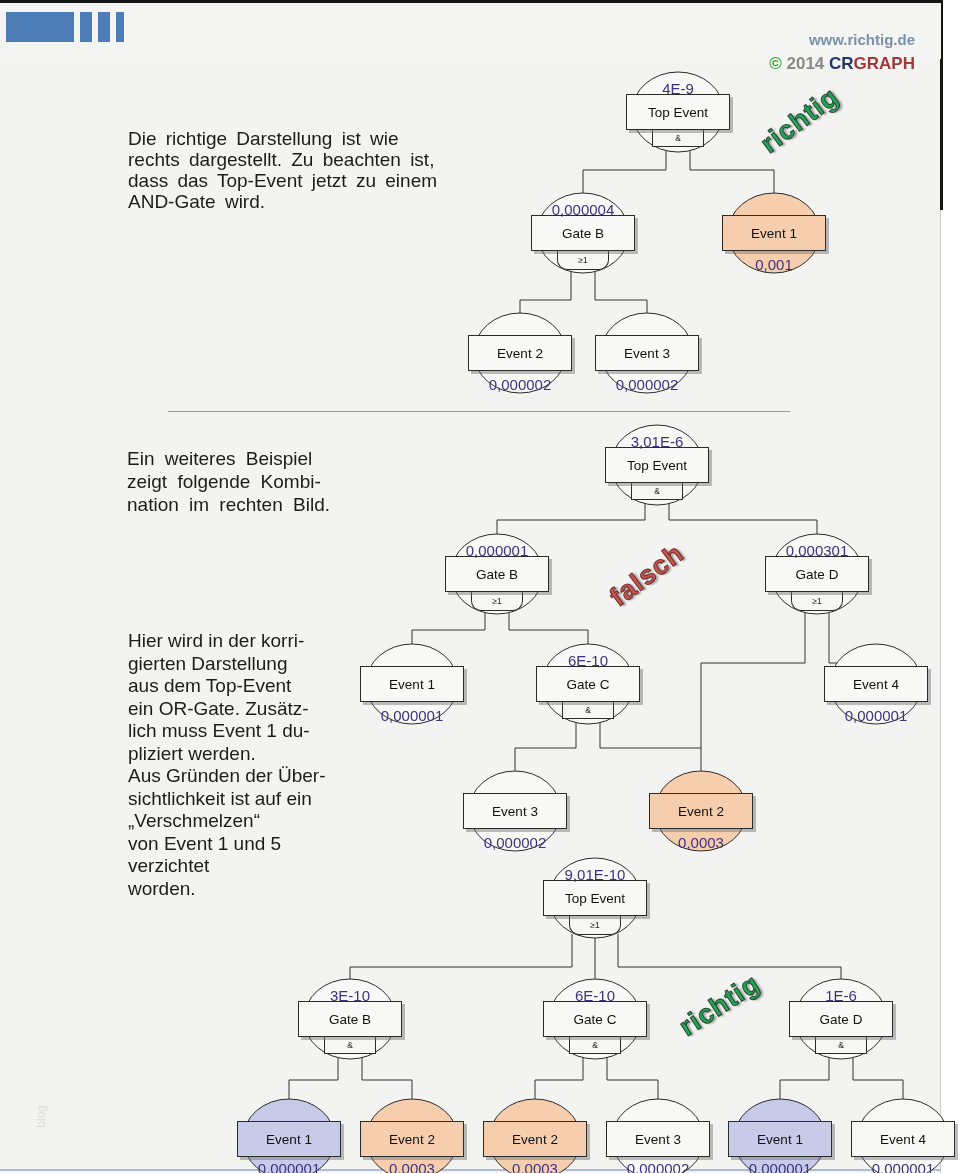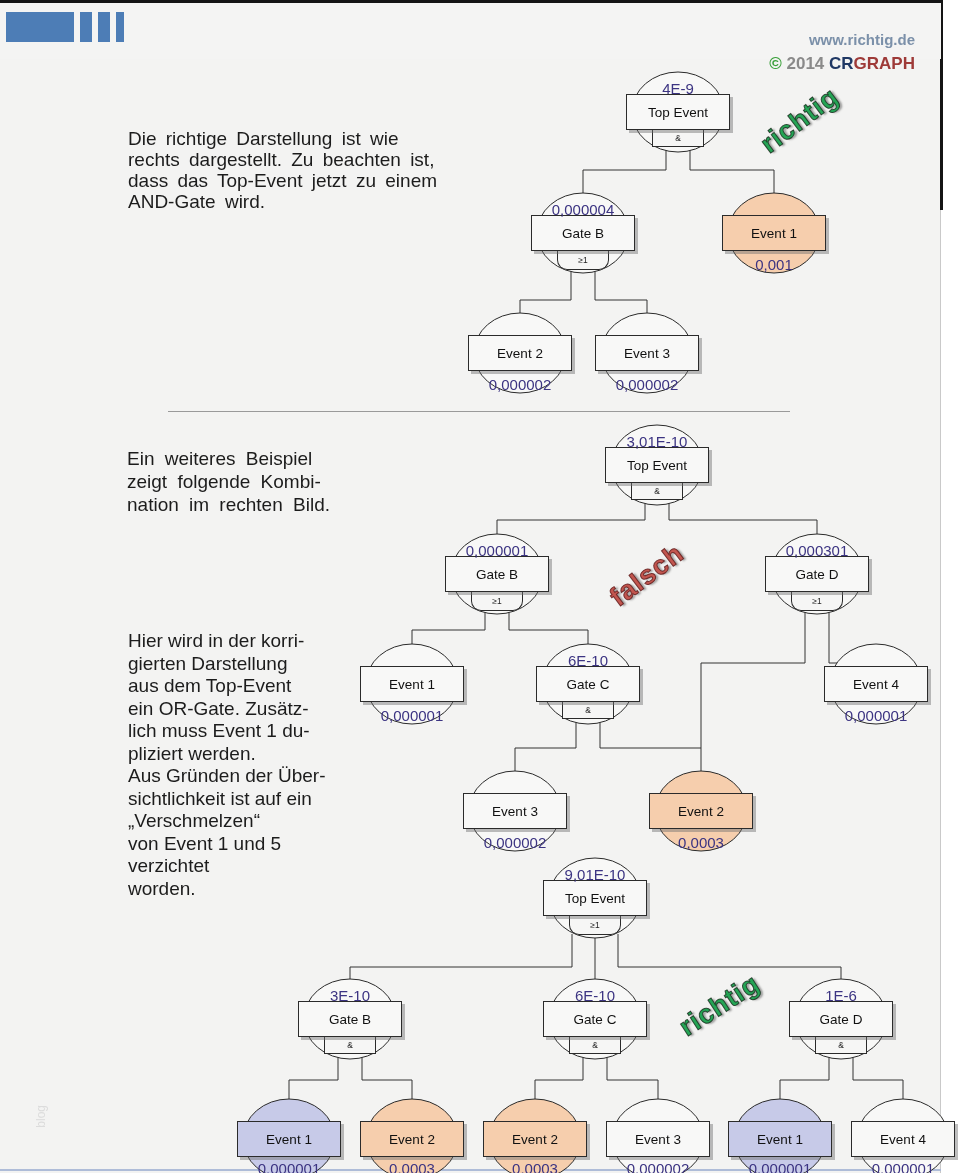--- a/index.html
+++ b/index.html
@@ -164,21 +164,21 @@
 <div class="val" style="left:722px;top:256px">0,001</div>
 
 <div class="node" style="left:468px;top:335px">Event 2</div>
 <div class="val" style="left:468px;top:376px">0,000002</div>
 
 <div class="node" style="left:595px;top:335px">Event 3</div>
 <div class="val" style="left:595px;top:376px">0,000002</div>
 
 <div class="anno green r1">richtig</div>
 
-<div class="val" style="left:605px;top:433px">3,01E-10</div>
+<div class="val" style="left:605px;top:433px">3,01E-6</div>
 <div class="node" style="left:605px;top:447px">Top Event</div>
 <div class="gate and" style="left:631px;top:483px">&amp;</div>
 
 <div class="val" style="left:445px;top:542px">0,000001</div>
 <div class="node" style="left:445px;top:556px">Gate B</div>
 <div class="gate or" style="left:471px;top:592px">≥1</div>
 
 <div class="val" style="left:765px;top:542px">0,000301</div>
 <div class="node" style="left:765px;top:556px">Gate D</div>
 <div class="gate or" style="left:791px;top:592px">≥1</div>

